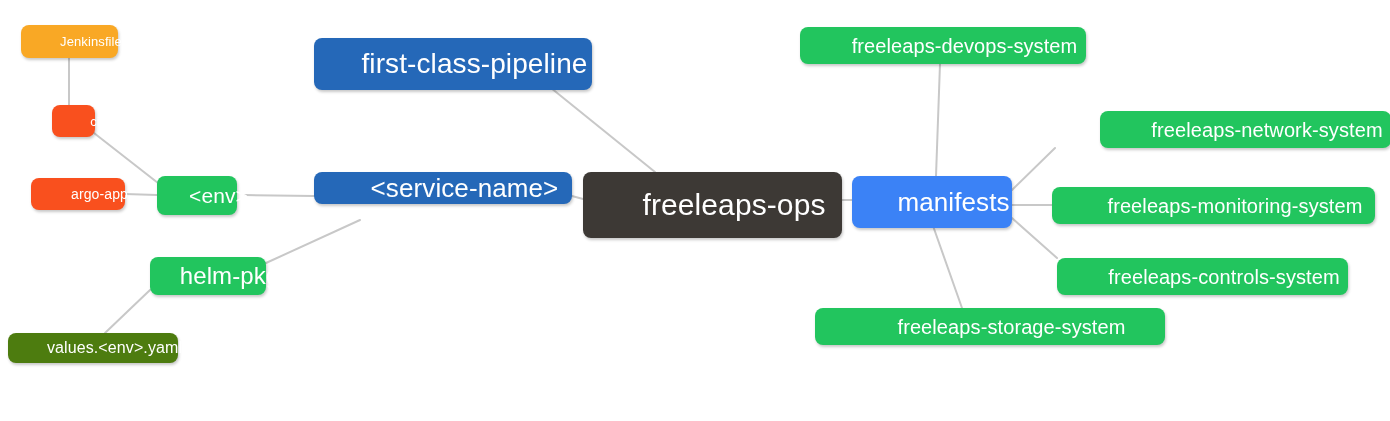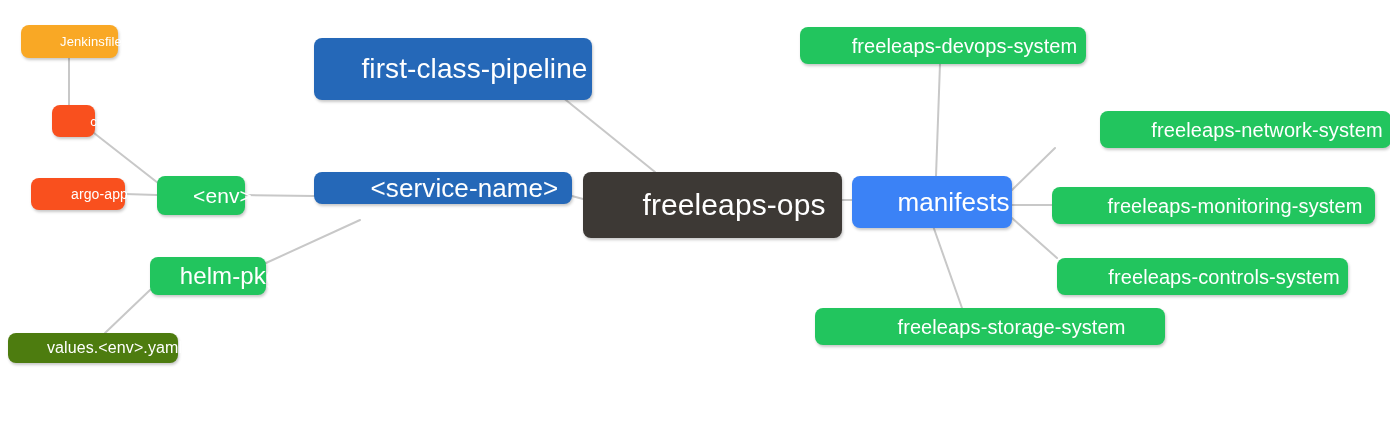--- a/index.html
+++ b/index.html
@@ -67,30 +67,30 @@
     </svg>
 <div class="node" style="left: 21px; top: 25px; width: 97px; height: 33px; background: rgb(249, 168, 37); font-size: 13px;">
       <span class="node-label">Jenkinsfile</span>
     </div>
     <div class="node" style="left: 52px; top: 105px; width: 33px; height: 32px; background: rgb(249, 80, 30); font-size: 13px;">
       <span class="node-label">ci</span>
     </div>
     <div class="node" style="left: 31px; top: 178px; width: 94px; height: 32px; background: rgb(249, 80, 30); font-size: 14px;">
       <span class="node-label">argo-app</span>
     </div>
-    <div class="node" style="left: 157px; top: 176px; width: 88px; height: 39px; background: rgb(34, 197, 94); font-size: 21px;">
+    <div class="node" style="left: 157px; top: 176px; width: 80px; height: 39px; background: rgb(34, 197, 94); font-size: 21px;">
       <span class="node-label">&lt;env&gt;</span>
     </div>
     <div class="node" style="left: 150px; top: 257px; width: 116px; height: 38px; background: rgb(34, 197, 94); font-size: 24px;">
       <span class="node-label">helm-pkg</span>
     </div>
     <div class="node" style="left: 8px; top: 333px; width: 170px; height: 30px; background: #4d7c0f; font-size: 16px;">
       <span class="node-label">values.&lt;env&gt;.yaml</span>
     </div>
-    <div class="node" style="left: 314px; top: 38px; width: 278px; height: 62px; background: rgb(37, 104, 184); font-size: 28px;">
+    <div class="node" style="left: 314px; top: 38px; width: 278px; height: 52px; background: rgb(37, 104, 184); font-size: 28px;">
       <span class="node-label">first-class-pipeline</span>
     </div>
     <div class="node" style="left: 314px; top: 172px; width: 258px; height: 32px; background: rgb(37, 104, 184); font-size: 26px;">
       <span class="node-label">&lt;service-name&gt;</span>
     </div>
     <div class="node" style="left: 583px; top: 172px; width: 259px; height: 66px; background: rgb(61, 57, 53); font-size: 30px;">
       <span class="node-label">freeleaps-ops</span>
     </div>
     <div class="node" style="left: 852px; top: 176px; width: 160px; height: 52px; background: #3b82f6; font-size: 26px;">
       <span class="node-label">manifests</span>

